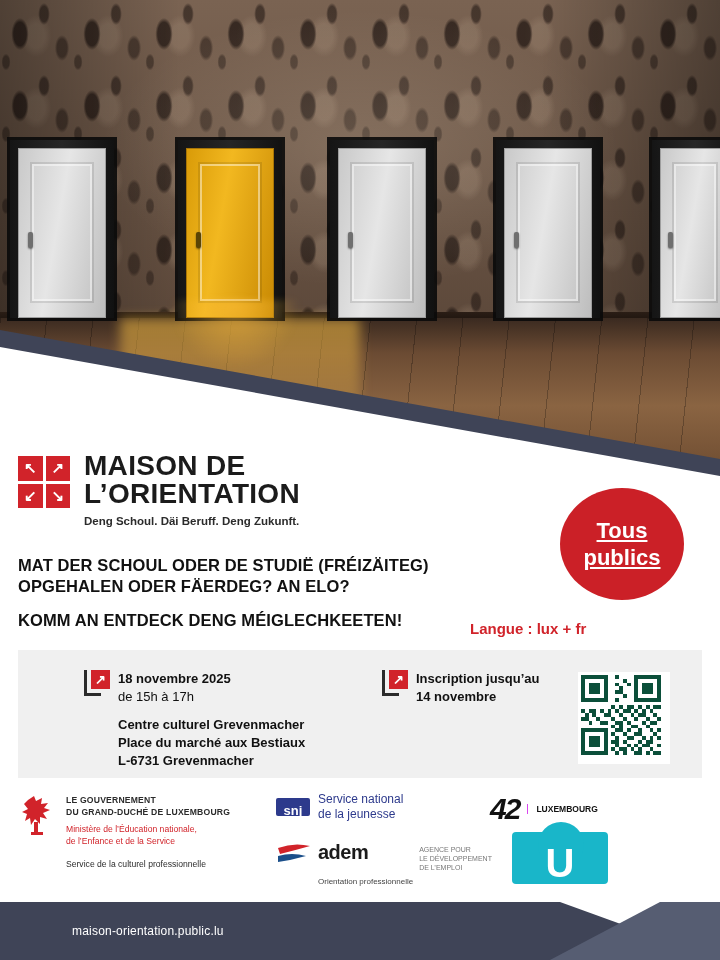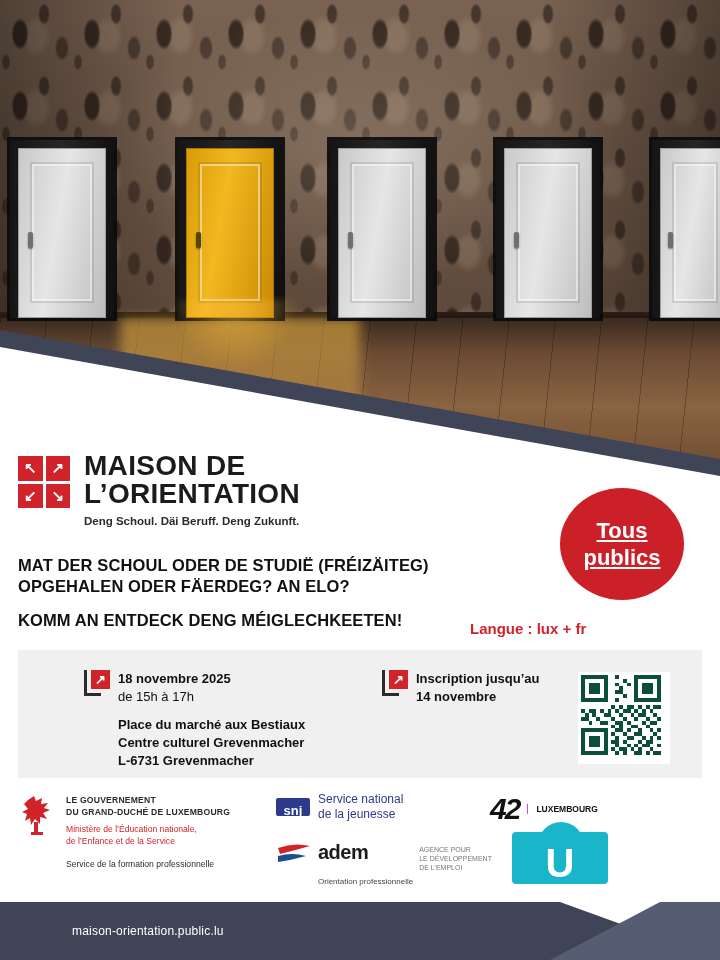--- a/index.html
+++ b/index.html
@@ -469,22 +469,22 @@
       <div class="bracket2"></div>
       <div class="box">↗</div>
     </div>
 
     <div class="dateblock">
       <div class="d1">18 novembre 2025</div>
       <div>de 15h à 17h</div>
     </div>
 
     <div class="addr">
+      <div>Centre culturel Grevenmacher</div>
       <div>Place du marché aux Bestiaux</div>
-      <div>Centre culturel Grevenmacher</div>
       <div>L-6731 Grevenmacher</div>
     </div>
 
     <div class="info-icon" style="left:364px; top:20px;">
       <div class="bracket"></div>
       <div class="bracket2"></div>
       <div class="box">↗</div>
     </div>
 
     <div class="insc">
@@ -606,21 +606,21 @@
             <rect x="12" y="28" width="4" height="12"></rect>
             <rect x="9" y="38" width="12" height="3"></rect>
           </g>
         </svg>
       </div>
       <div class="gouv-text">
         <div class="b">LE GOUVERNEMENT</div>
         <div class="b">DU GRAND-DUCHÉ DE LUXEMBOURG</div>
         <div class="red" style="margin-top:4px;">Ministère de l’Éducation nationale,</div>
         <div class="red">de l’Enfance et de la Service</div>
-        <div class="gouv-sub">Service de la formation professionnelle</div>
+        <div class="gouv-sub">Service de la culturel professionnelle</div>
       </div>
     </div>
 
     <div class="snj">
       <div class="snj-mark">snj</div>
       <div class="snj-text">
         <div class="b">Service national</div>
         <div>de la jeunesse</div>
       </div>
     </div>

